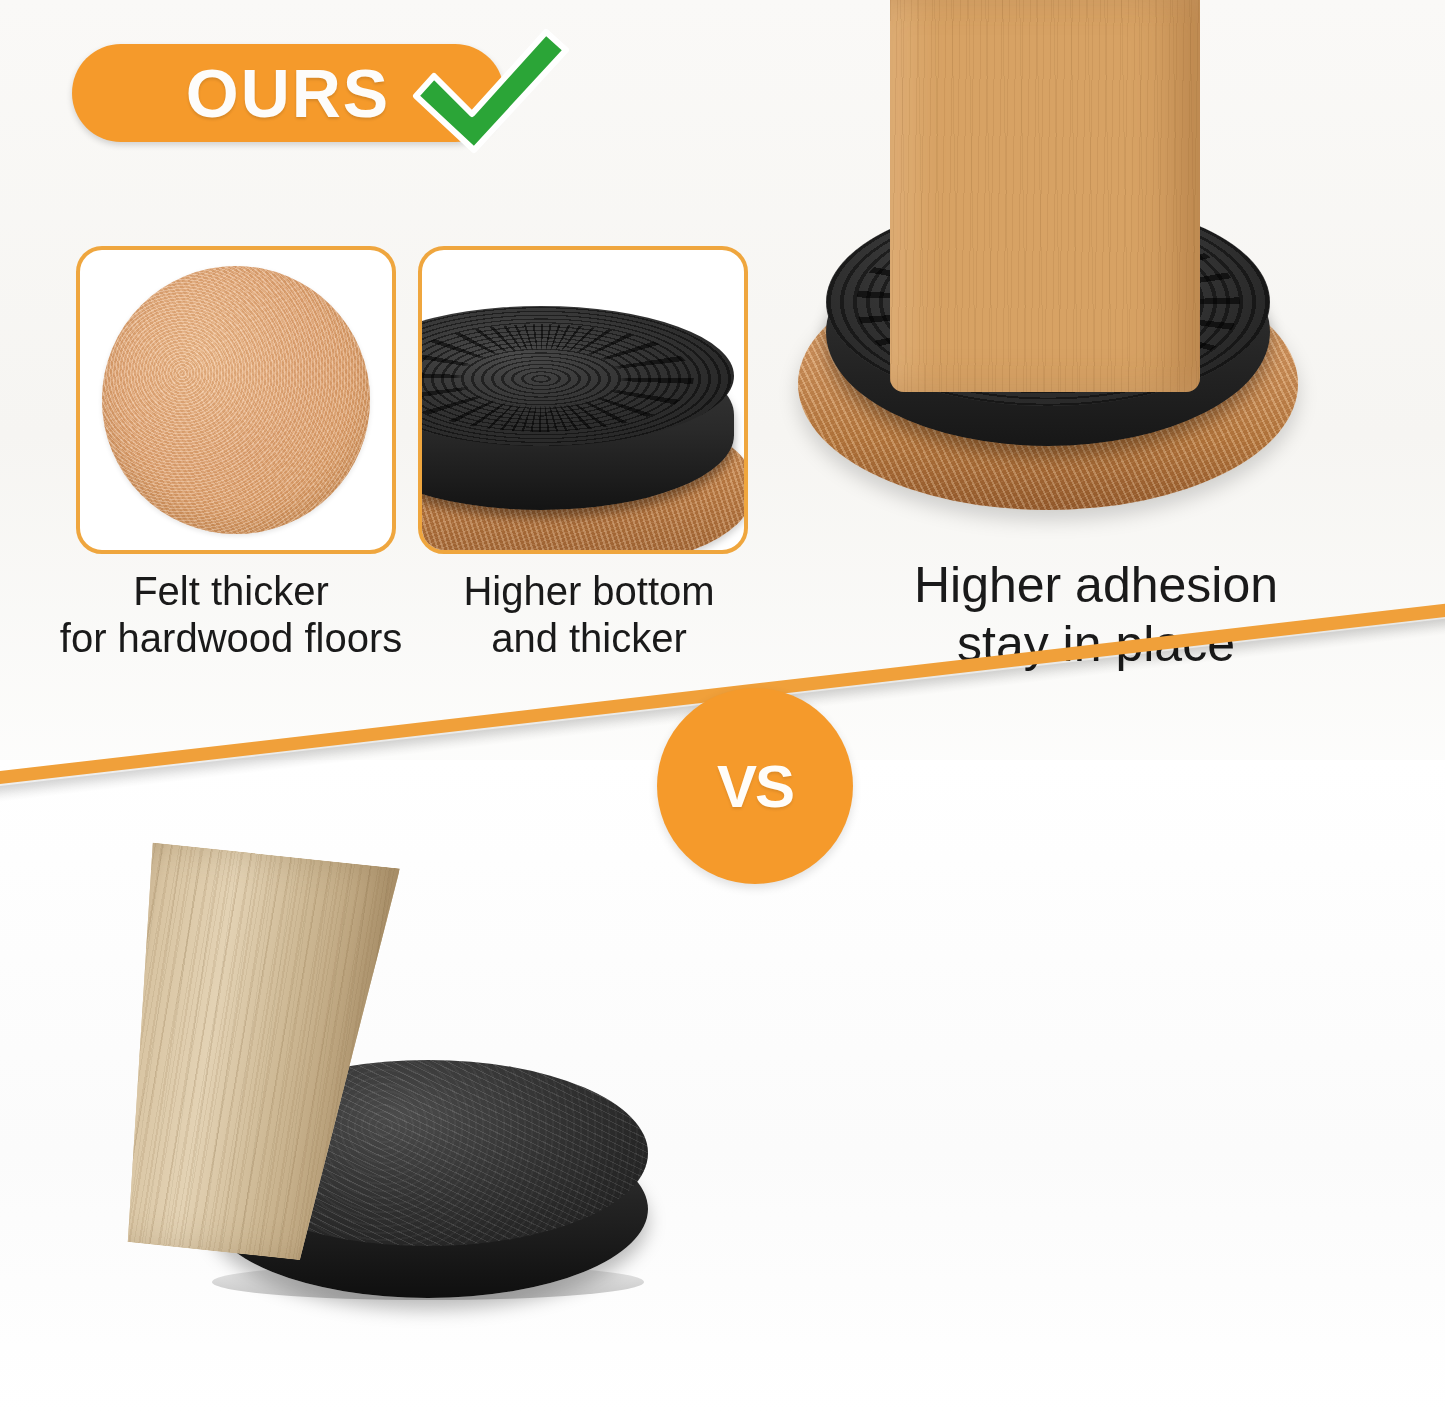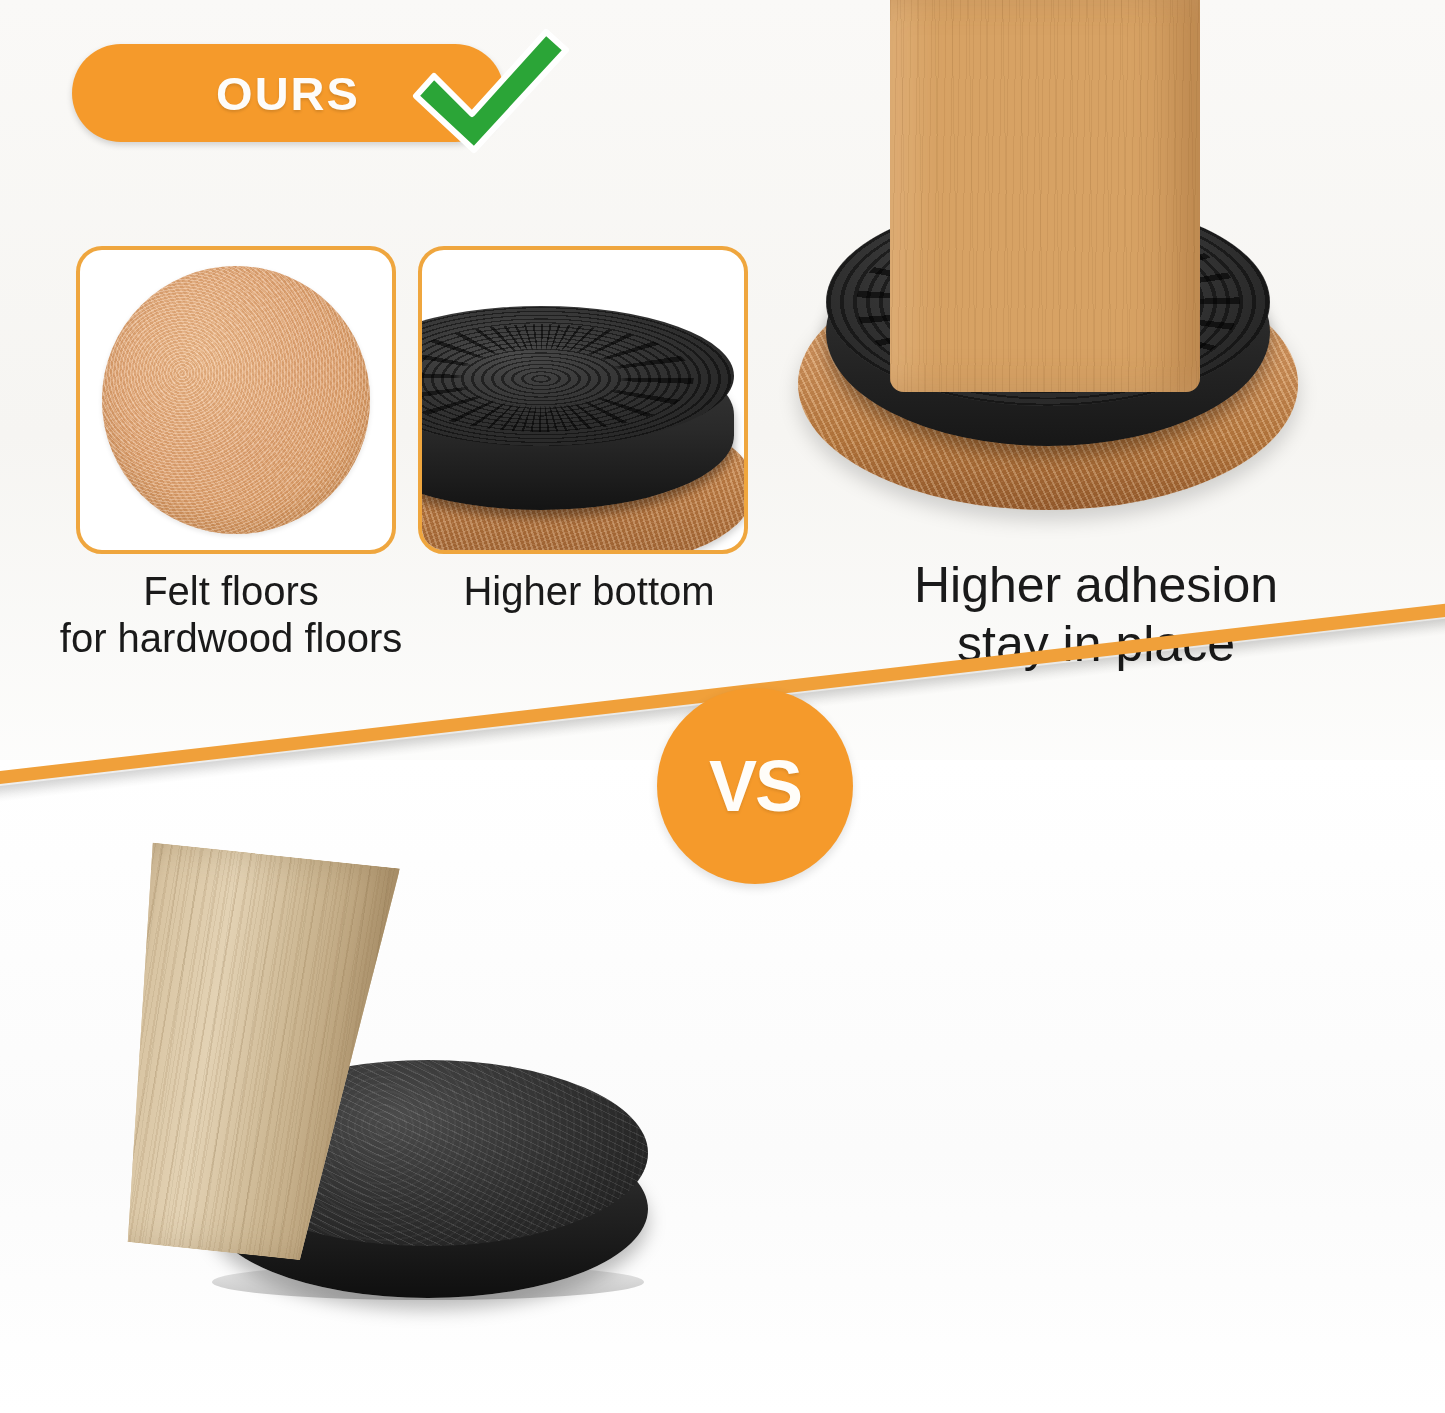--- a/index.html
+++ b/index.html
@@ -17,21 +17,21 @@
     background:linear-gradient(180deg,#faf9f7 0%,#f6f5f2 55%,#fdfdfc 100%);
     overflow:hidden;}
   .half-bottom{position:absolute;left:0;top:760px;width:1445px;height:653px;
     background:linear-gradient(180deg,#ffffff 0%,#fbfbfb 60%,#ffffff 100%);
     overflow:hidden;}
 
   
   .pill{position:absolute;display:flex;align-items:center;justify-content:center;
     border-radius:70px;box-shadow:0 3px 6px rgba(0,0,0,.16);}
   #ours-badge{left:72px;top:44px;width:432px;height:98px;background:#F59A2B;}
-  #ours-label{font-size:47px;font-weight:bold;color:#fdfcfa;letter-spacing:2px;
+  #ours-label{font-size:68px;font-weight:bold;color:#fdfcfa;letter-spacing:2px;
     text-shadow:0 2px 3px rgba(0,0,0,.13);}
 
   .check-icon{position:absolute;left:404px;top:22px;width:170px;height:140px;}
 
   
   .frame{position:absolute;border-radius:26px;overflow:hidden;background:#ffffff;}
   .frame.orange{border:4px solid #EFA63E;}
   .frame .inner{position:absolute;inset:0;overflow:hidden;}
 
   #frame-felt{left:76px;top:246px;width:312px;height:300px;}
@@ -143,21 +143,21 @@
     background:#F0A03A;transform:rotate(-6.6deg);transform-origin:left center;
     box-shadow:0 7px 9px rgba(0,0,0,.08);z-index:6;}
   .divider-shadow{position:absolute;left:-60px;top:793px;width:1570px;height:16px;
     background:linear-gradient(180deg,rgba(0,0,0,.10),rgba(0,0,0,0));
     transform:rotate(-6.6deg);transform-origin:left center;z-index:5;}
 
   #vs-circle{position:absolute;left:657px;top:688px;width:196px;height:196px;
     border-radius:50%;background:#F59A2B;z-index:8;
     display:flex;align-items:center;justify-content:center;
     box-shadow:0 4px 10px rgba(0,0,0,.12);}
-  #vs-label{font-size:72px;font-weight:bold;color:#fffdf9;letter-spacing:-2px;
+  #vs-label{font-size:60px;font-weight:bold;color:#fffdf9;letter-spacing:-2px;
     text-shadow:0 2px 3px rgba(0,0,0,.10);}
 
   
   .cap{position:absolute;text-align:center;line-height:1.18;color:#1a1a1a;}
   .cap .l{display:block;}
   #cap-felt{left:36px;top:568px;width:390px;font-size:40px;}
   #cap-thick{left:424px;top:568px;width:330px;font-size:40px;}
   #cap-adhesion{left:846px;top:556px;width:500px;font-size:50px;font-weight:500;}
 </style>
 </head>
@@ -204,26 +204,27 @@
       <div class="pad-black"></div>
       <div class="pad-black-top"></div>
       <div class="pad-rings"></div>
       <div class="pad-spokes"></div>
       <div class="leg">
           <div class="leg-grain"></div>
         </div>
     </div>
 
     <div class="cap" id="cap-felt">
-      <span class="l">Felt floors</span>
+      <span class="l">Felt thicker</span>
       <span class="l">for hardwood floors</span>
     </div>
 
     <div class="cap" id="cap-thick">
       <span class="l">Higher bottom</span>
+      <span class="l">and thicker</span>
     </div>
 
     <div class="cap" id="cap-adhesion">
       <span class="l">Higher adhesion</span>
       <span class="l">stay in place</span>
     </div>
   </div>
 
   <div class="half-bottom">
 

